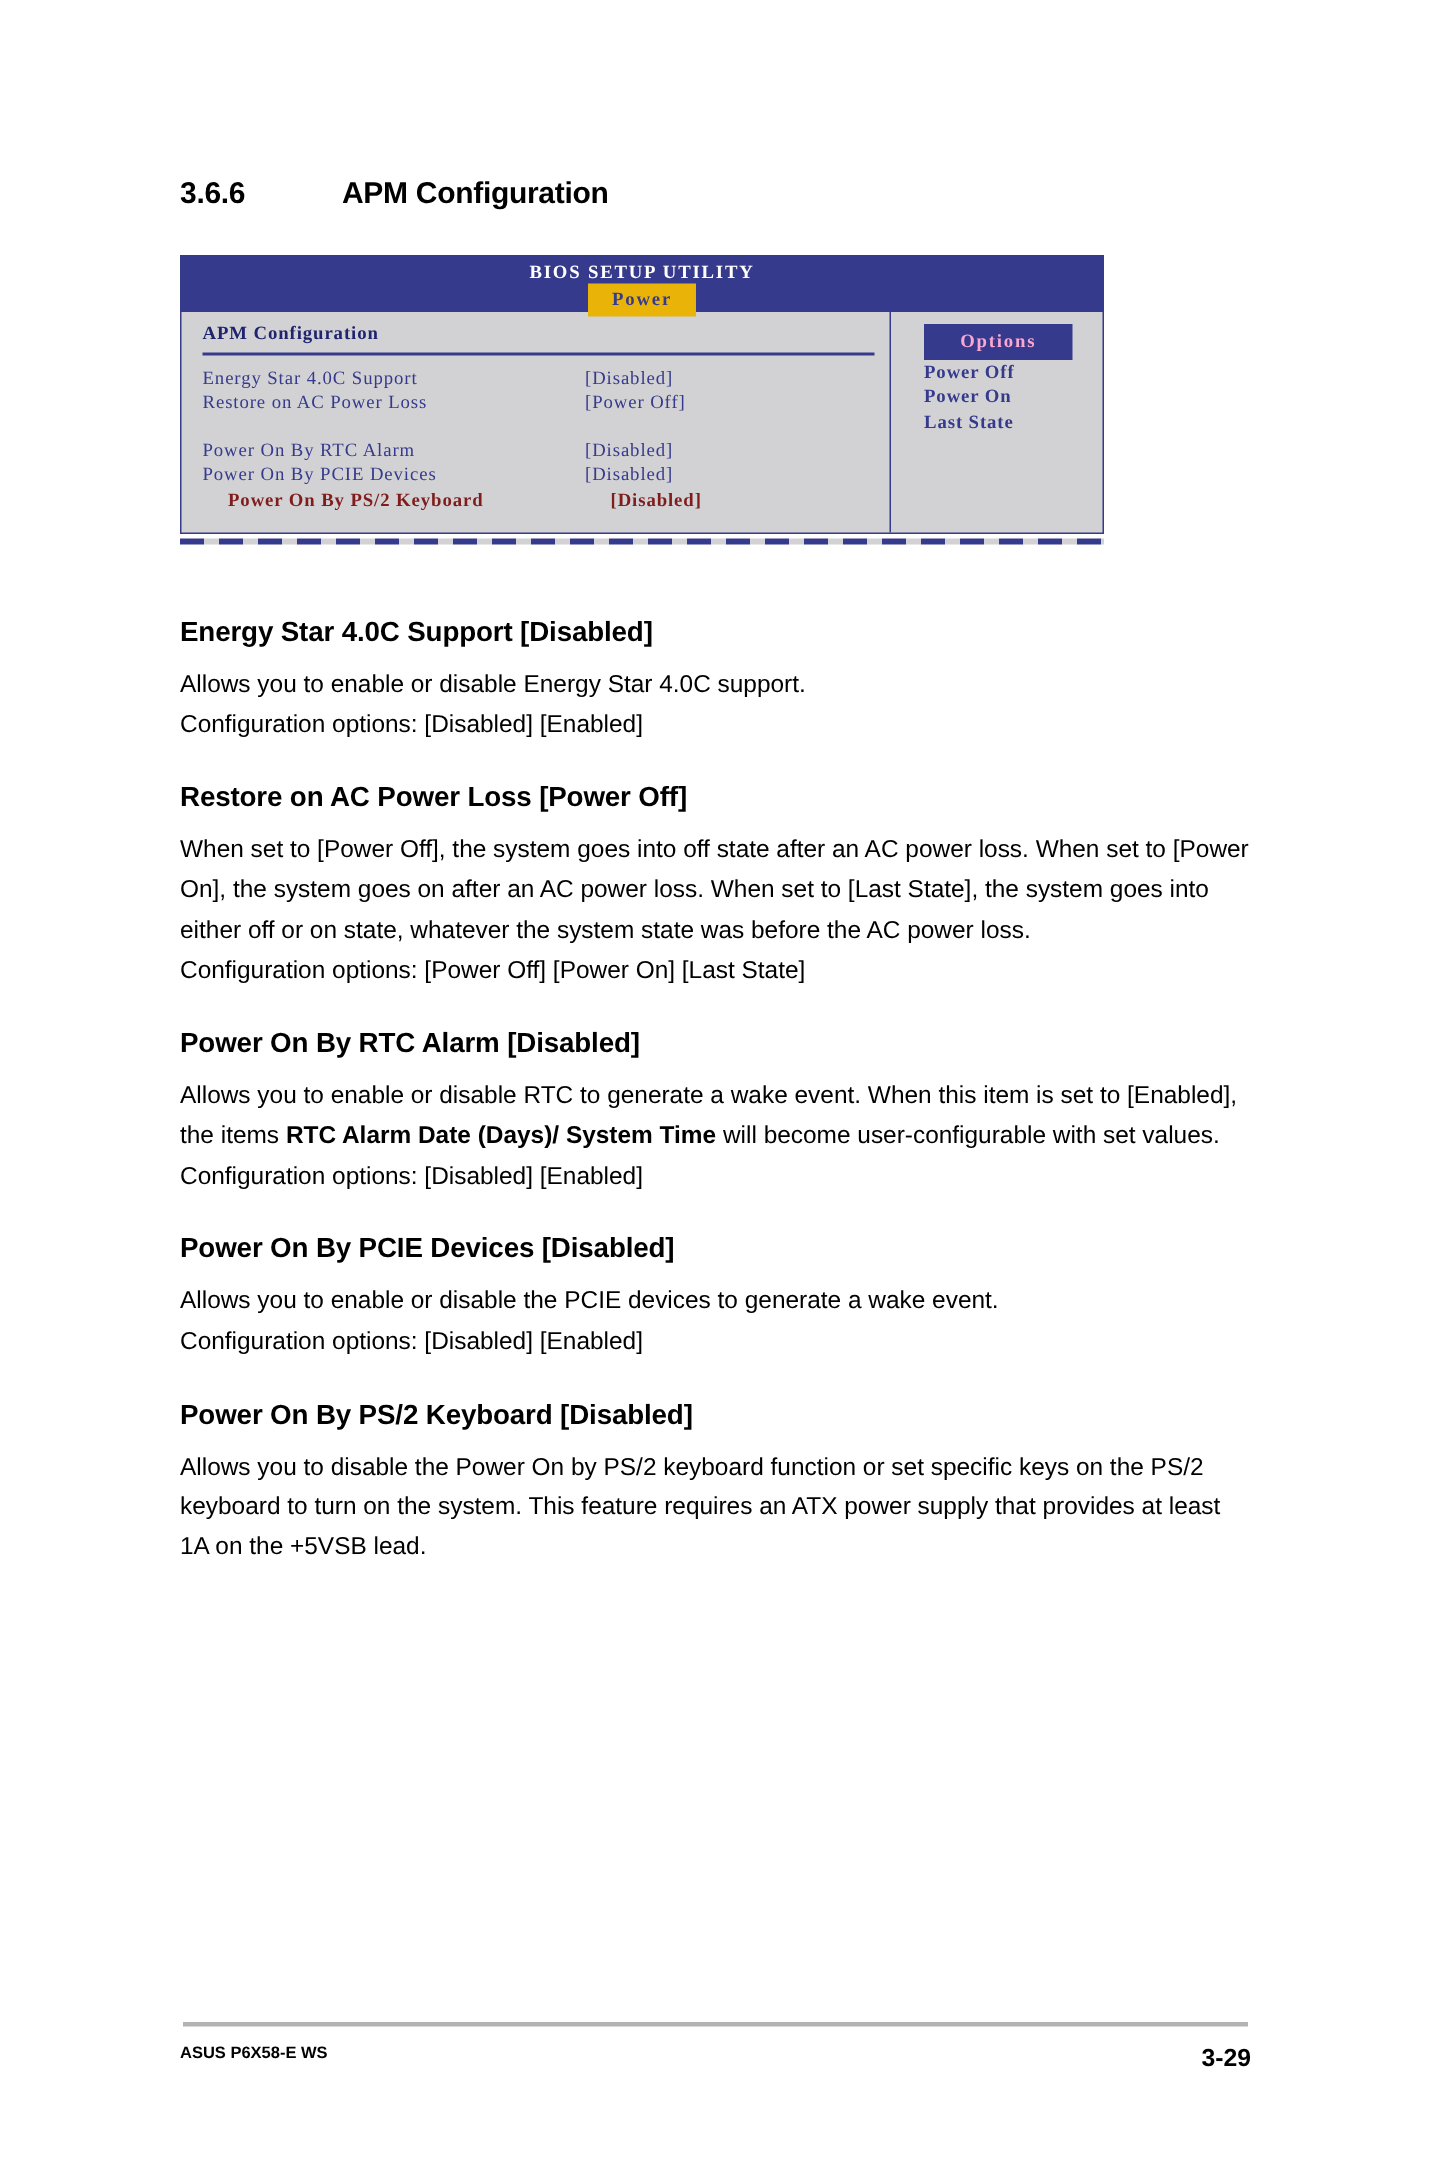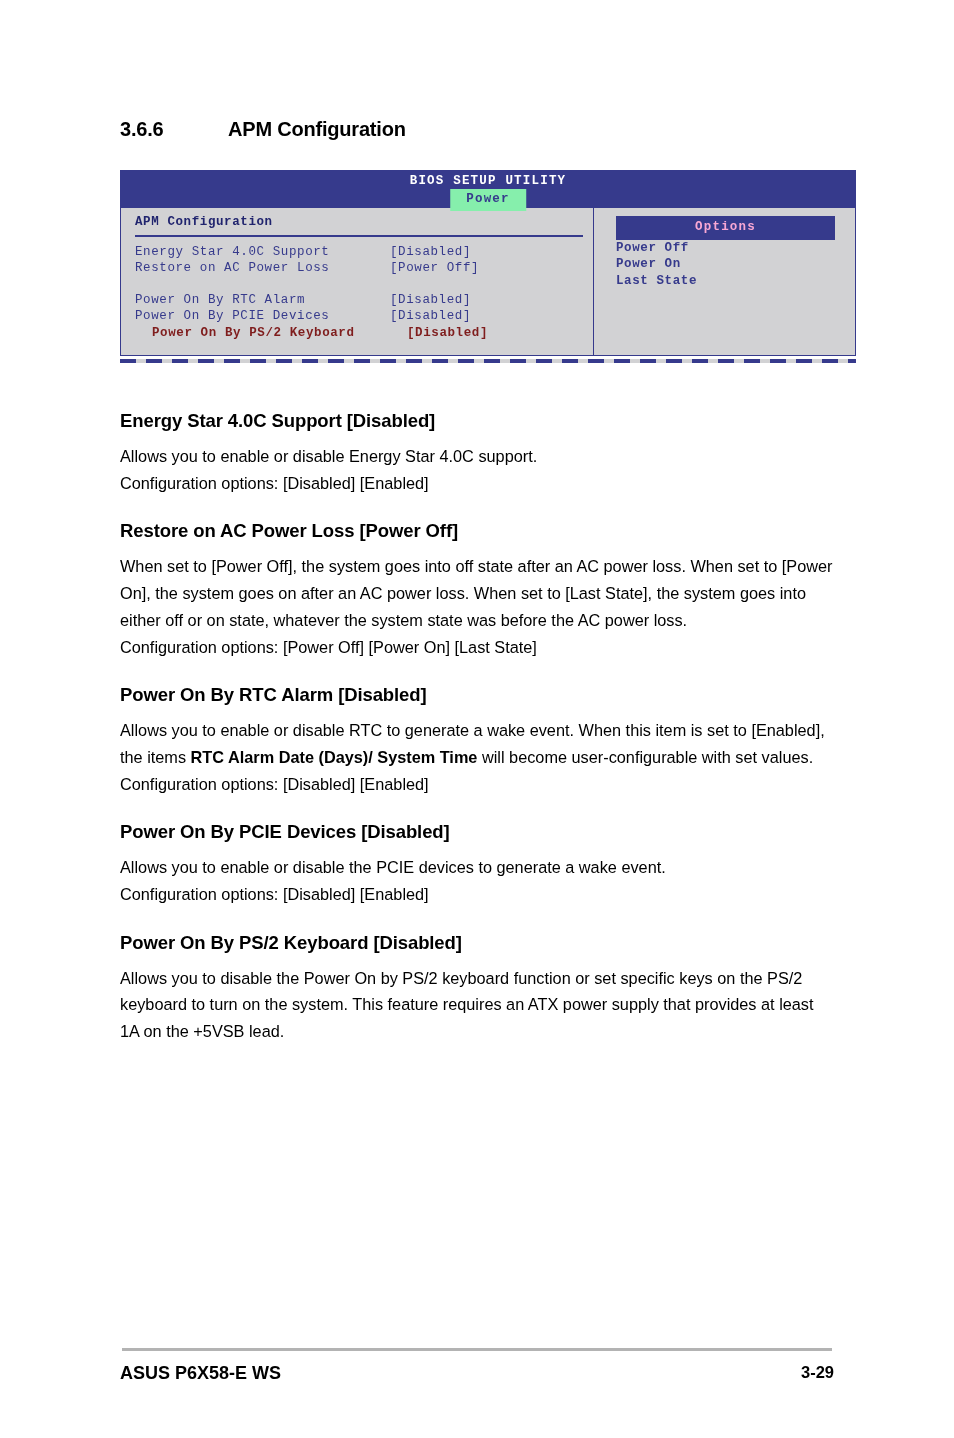--- a/index.html
+++ b/index.html
@@ -33,22 +33,22 @@
     letter-spacing: -0.2px;
   }
   .section-num { width: 108px; }
   .section-title { white-space: nowrap; }
 
   
   .bios {
     position: absolute;
     left: 120px;
     top: 170px;
-    width: 736px;
-    font-family: Liberation Mono, monospace;
+    width: 616px;
+    font-family: Liberation Serif, serif;
     font-size: 12.5px;
     line-height: 1.32;
   }
   .bios-header {
     background: #363a8c;
     height: 38px;
     position: relative;
   }
   .bios-title {
     color: #ffffff;
@@ -56,21 +56,21 @@
     text-align: center;
     letter-spacing: 1.2px;
     font-size: 12.5px;
     padding-top: 3px;
   }
   .bios-tab {
     position: absolute;
     left: 50%;
     transform: translateX(-50%);
     top: 19px;
-    background: #86efac;
+    background: #eab308;
     color: #363a8c;
     font-weight: bold;
     letter-spacing: 1.2px;
     padding: 2px 16px 3px 16px;
     font-size: 12.5px;
   }
   .bios-body {
     background: #d2d2d4;
     display: flex;
     height: 148px;
@@ -162,21 +162,21 @@
     left: 122px;
     top: 1348px;
     width: 710px;
     height: 3px;
     background: #b3b3b3;
   }
   .footer-left {
     position: absolute;
     left: 120px;
     top: 1363px;
-    font-size: 18px;
+    font-size: 11px;
     font-weight: bold;
   }
   .footer-right {
     position: absolute;
     left: 0;
     top: 1363px;
     width: 834px;
     text-align: right;
     font-size: 16.5px;
     font-weight: bold;

